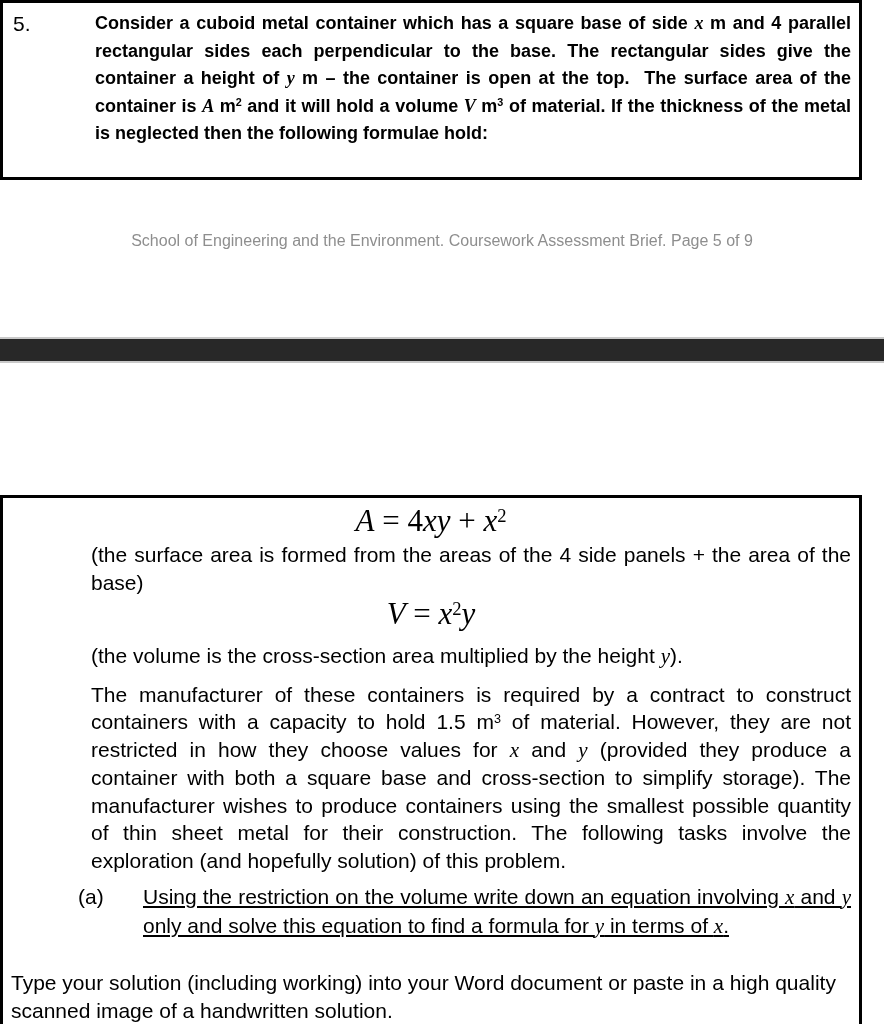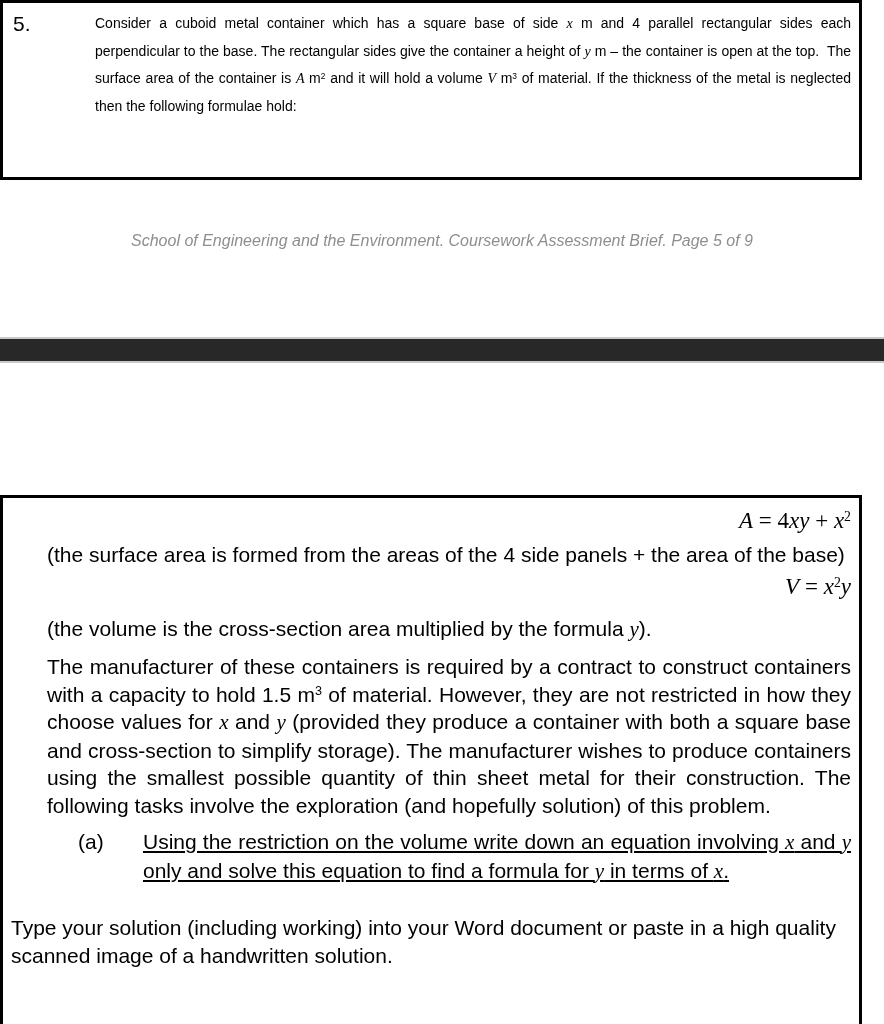--- a/index.html
+++ b/index.html
@@ -22,29 +22,29 @@
     padding:7px 8px 0 10px;
     display:flex;
     background:#ffffff;
   }
   .qnum {
     width:82px; flex:0 0 82px;
     font-size:21px; line-height:27.5px;
   }
   .qtext {
     flex:1;
-    font-size:14px; line-height:27.5px;
+    font-size:18px; line-height:27.5px;
     text-align:justify;
+    font-weight:bold;
   }
 
   
   .page-footer {
     position:absolute; left:0; top:231px; width:884px;
     text-align:center;
-    font-style:italic;
     font-size:16px; line-height:20px;
     color:#8e8e8e;
   }
 
   
   .separator {
     position:absolute; left:0; top:337px;
     width:884px; height:26px;
     box-sizing:border-box;
     background:#282828;
@@ -55,33 +55,33 @@
   
   .answer-box {
     position:absolute; left:0; top:495px;
     width:862px; height:545px;
     border:3px solid #000000;
     box-sizing:border-box;
     padding:6px 8px 0 8px;
     background:#ffffff;
   }
   .formula {
-    text-align:right;
+    text-align:center;
     font-family:"Liberation Serif", serif;
-    font-size:23px; line-height:28px;
+    font-size:31px; line-height:28px;
   }
   .formula-area   { margin:3px 0 6px 0; }
   .formula-volume { margin:4px 0 6px 0; }
 
   .para {
     font-size:21px; line-height:27.5px;
     margin:0;
   }
   .justify { text-align:justify; }
-  .indent  { margin-left:36px; }
+  .indent  { margin-left:80px; }
   .note-area    { margin-top:4px; }
   .note-volume  { margin-top:14px; }
   .para-manu    { margin-top:10px; }
 
   .part-a {
     display:flex;
     margin:9px 0 0 67px;
     font-size:21px; line-height:27.5px;
   }
   .part-label { width:65px; flex:0 0 65px; }
@@ -116,21 +116,21 @@
   <div class="separator" style="background-color: rgb(40, 40, 40);"></div>
 
   <section class="answer-box">
 
     <div class="formula formula-area"><span class="seg-m">A</span><span class="seg-plain"> = 4</span><span class="seg-m">xy</span><span class="seg-plain"> + </span><span class="seg-m">x</span><span class="seg-sup">2</span></div>
 
     <p class="para indent justify note-area"><span class="seg-plain">(the surface area is formed from the areas of the 4 side panels + the area of the base)</span></p>
 
     <div class="formula formula-volume"><span class="seg-m">V</span><span class="seg-plain"> = </span><span class="seg-m">x</span><span class="seg-sup">2</span><span class="seg-m">y</span></div>
 
-    <p class="para indent note-volume"><span class="seg-plain">(the volume is the cross-section area multiplied by the formula </span><span class="seg-m">y</span><span class="seg-plain">).</span></p>
+    <p class="para indent note-volume"><span class="seg-plain">(the volume is the cross-section area multiplied by the height </span><span class="seg-m">y</span><span class="seg-plain">).</span></p>
 
     <p class="para indent justify para-manu"><span class="seg-plain">The manufacturer of these containers is required by a contract to construct containers with a capacity to hold 1.5 m</span><span class="seg-sup">3</span><span class="seg-plain"> of material. However, they are not restricted in how they choose values for </span><span class="seg-m">x</span><span class="seg-plain"> and </span><span class="seg-m">y</span><span class="seg-plain"> (provided they produce a container with both a square base and cross-section to simplify storage). The manufacturer wishes to produce containers using the smallest possible quantity of thin sheet metal for their construction. The following tasks involve the exploration (and hopefully solution) of this problem.</span></p>
 
     <div class="part-a">
       <div class="part-label">(a)</div>
       <div class="part-text"><span class="seg-plain">Using the restriction on the volume write down an equation involving </span><span class="seg-m">x</span><span class="seg-plain"> and </span><span class="seg-m">y</span><span class="seg-plain"> only and solve this equation to find a formula for </span><span class="seg-m">y</span><span class="seg-plain"> in terms of </span><span class="seg-m">x</span><span class="seg-plain">.</span></div>
     </div>
 
     <p class="para instruction">Type your solution (including working) into your Word document or paste in a high quality scanned image of a handwritten solution.</p>
 

